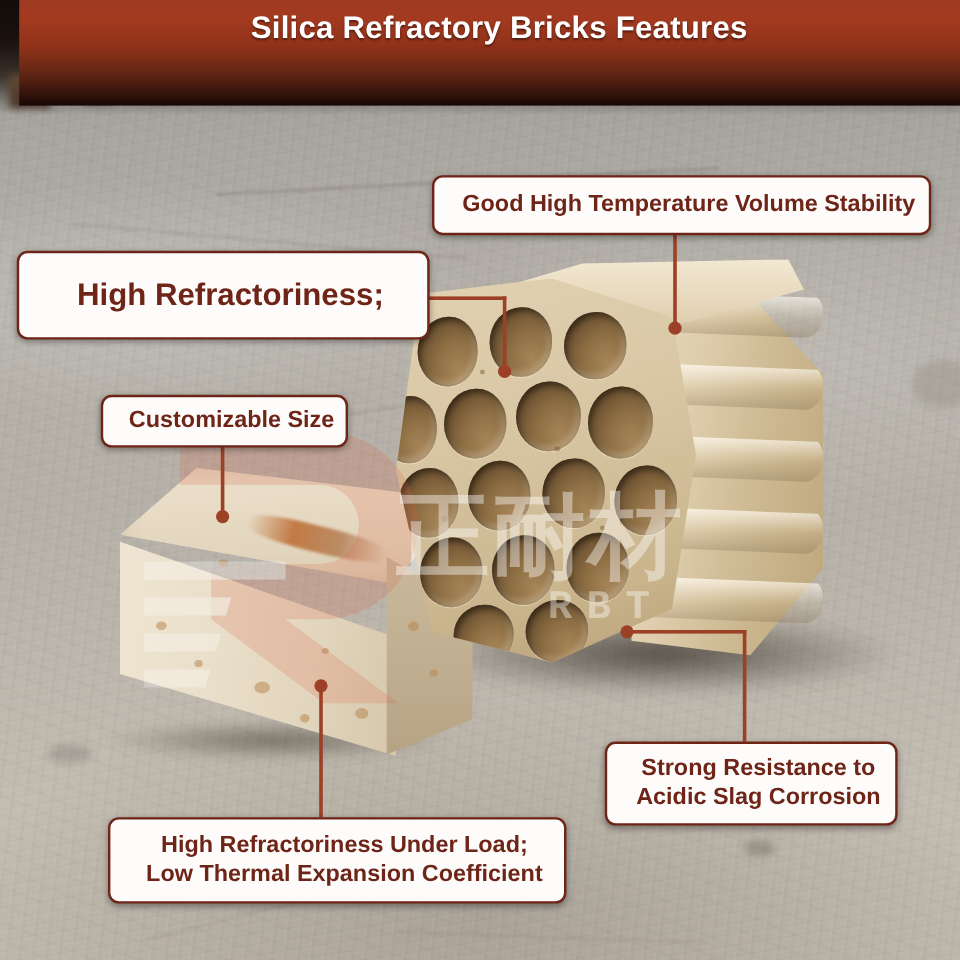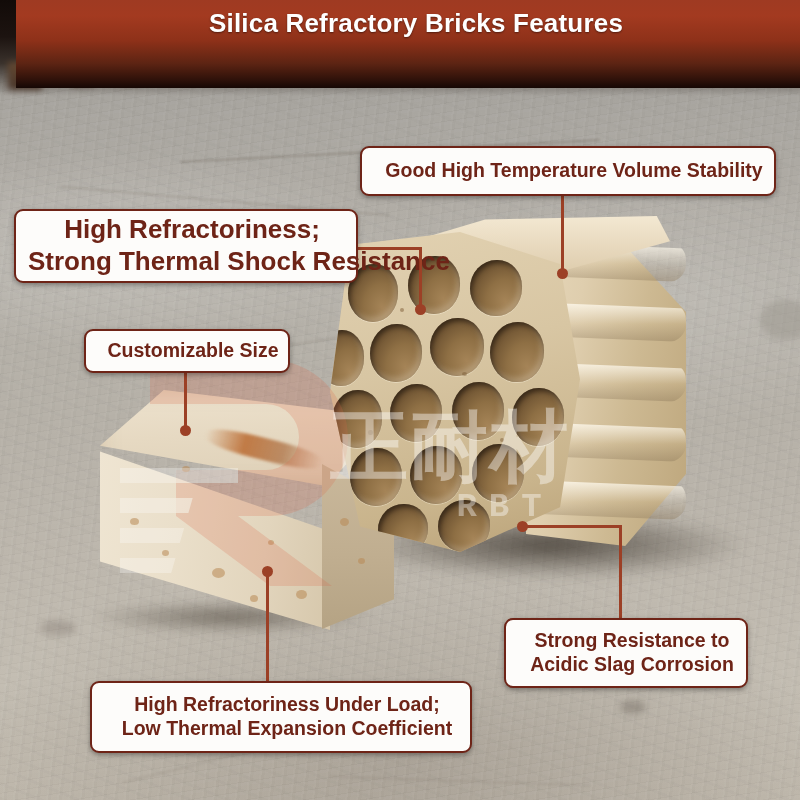--- a/index.html
+++ b/index.html
@@ -265,21 +265,20 @@
 
   <div class="dot" style="left:262px;top:566px;"></div>
   <div class="conn conn-v" style="left:266px;top:571px;height:110px;"></div>
 
   <div class="label" style="left:360px;top:146px;width:412px;height:46px;font-size:19.5px;">
     <span class="ln">Good High Temperature Volume Stability</span>
   </div>
 
   <div class="label" style="left:14px;top:209px;width:340px;height:70px;font-size:26px;">
     <span class="ln">High Refractoriness;</span>
-    <span class="ln">Strong Thermal Shock Resistance</span>
   </div>
 
   <div class="label" style="left:84px;top:329px;width:202px;height:40px;font-size:19.5px;">
     <span class="ln">Customizable Size</span>
   </div>
 
   <div class="label" style="left:504px;top:618px;width:240px;height:66px;font-size:19.5px;">
     <span class="ln">Strong Resistance to</span>
     <span class="ln">Acidic Slag Corrosion</span>
   </div>

